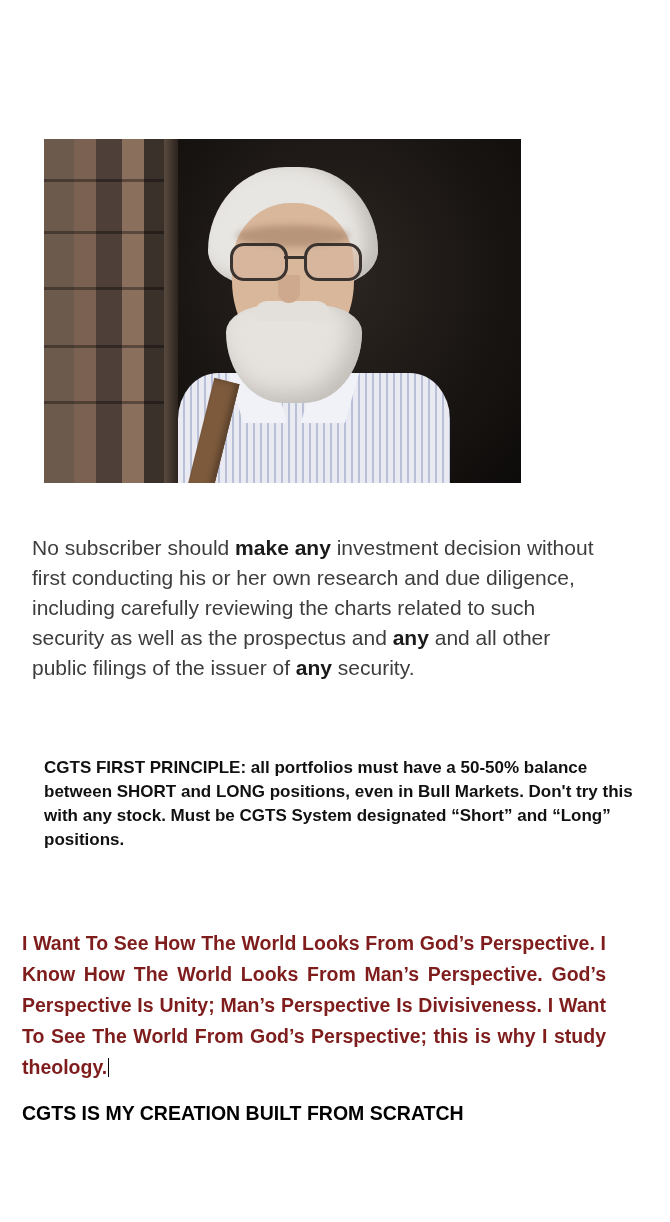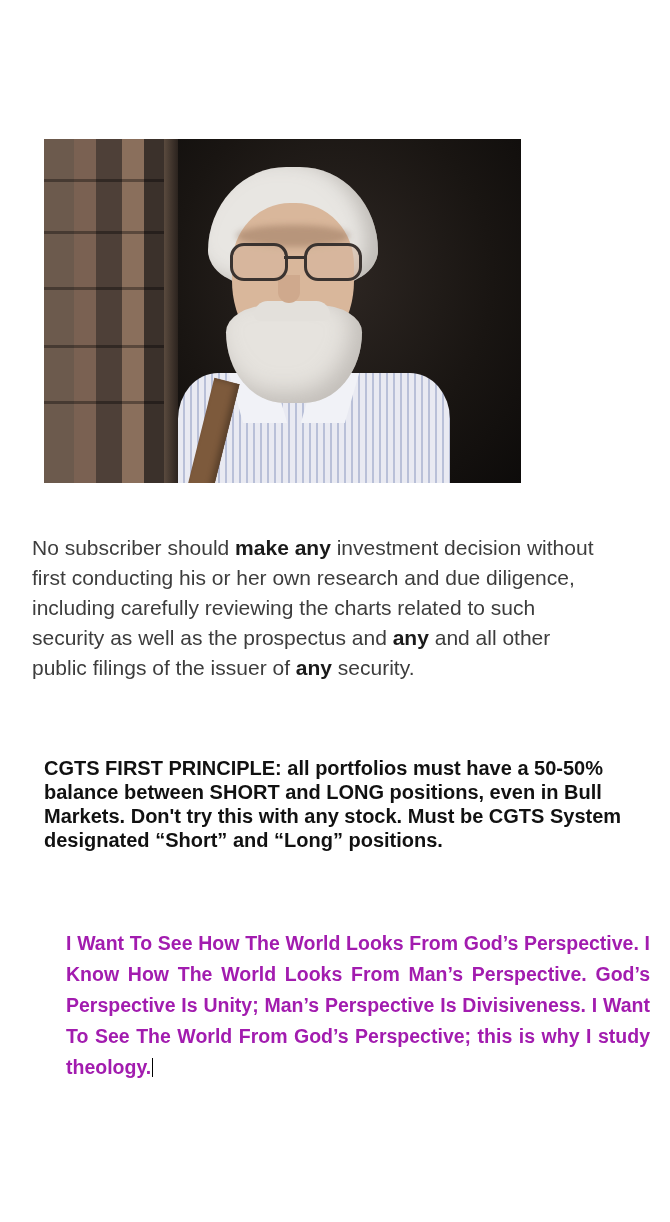--- a/index.html
+++ b/index.html
@@ -211,38 +211,37 @@
     color: #3d3d3d;
     font-family: "Liberation Sans", sans-serif;
   }
   .para-main b { color: #1a1a1a; }
 
   .principle {
     position: absolute;
     left: 44px;
     top: 717px;
     width: 590px;
-    font-size: 20px;
+    font-size: 17px;
     line-height: 24px;
     font-weight: bold;
     color: #111111;
     margin-top: 39px;
   }
 
   .manifesto {
     position: absolute;
     left: 22px;
     top: 908px;
     width: 584px;
     font-size: 19.5px;
     line-height: 31px;
     font-weight: bold;
-    color: #a21caf;
+    color: #7f1d1d;
     text-align: justify;
-    margin-left: 44px;
   }
   .caret {
     display: inline-block;
     width: 1px;
     height: 19px;
     background: #000;
     vertical-align: -3px;
     margin-left: 1px;
   }
 
@@ -294,15 +293,15 @@
       </div>
     </div>
   </div>
 
   <p class="para-main"><span>No subscriber should </span><b>make any</b><span> investment decision without first conducting his or her own research and due diligence, including carefully reviewing the charts related to such security as well as the prospectus and </span><b>any</b><span> and all other public filings of the issuer of </span><b>any</b><span> security.</span></p>
 
   <p class="principle">CGTS FIRST PRINCIPLE: all portfolios must have a 50-50% balance between SHORT and LONG positions, even in Bull Markets.  Don't try this with any stock.  Must be CGTS System designated “Short” and “Long” positions.</p>
 
   <p class="manifesto"><span>I Want To See How The World Looks From God’s Perspective.   I Know How The World Looks From Man’s Perspective.  God’s Perspective Is Unity; Man’s Perspective Is Divisiveness.  I Want To See The World From God’s Perspective; this is why I study theology.</span><span class="caret"></span></p>
 
-  <p class="creation"></p>
+  <p class="creation"><span class="line1">CGTS IS MY CREATION BUILT FROM SCRATCH</span></p>
 
 </div>
 
 </body></html>

